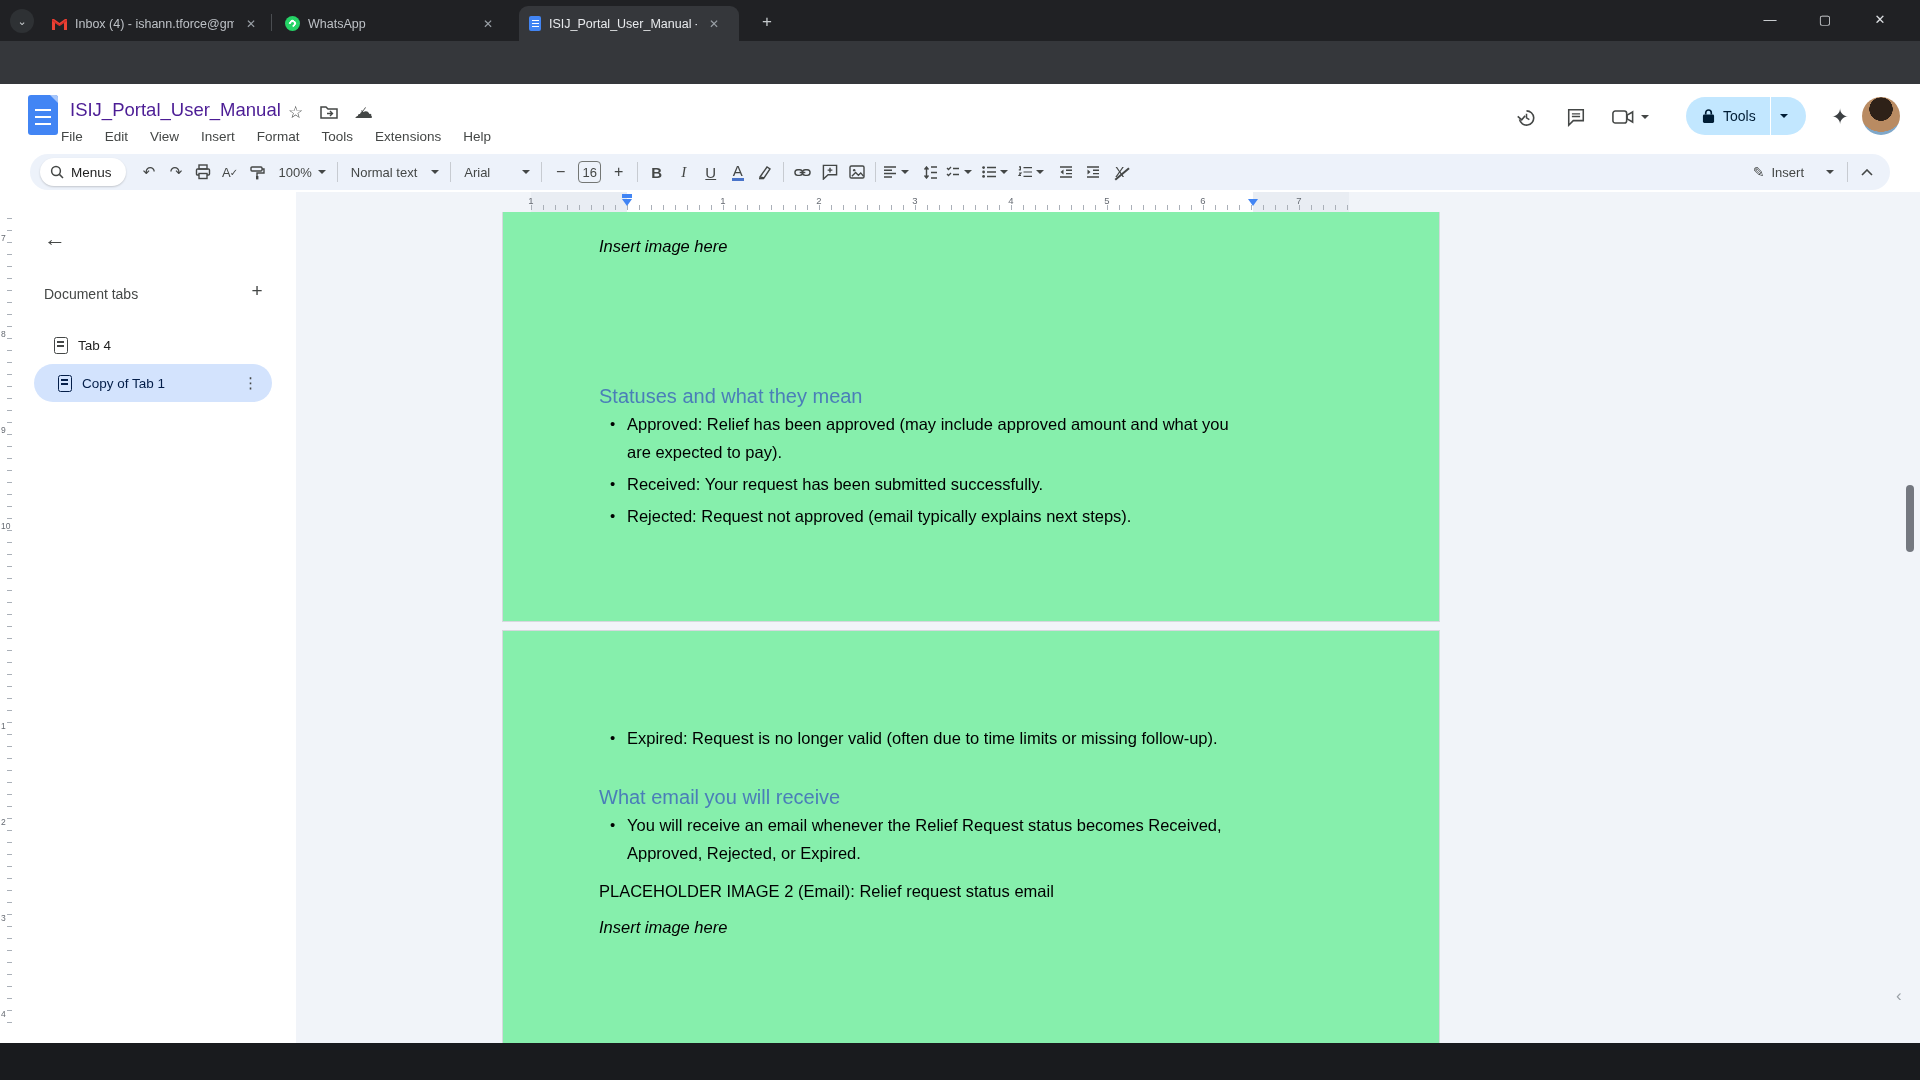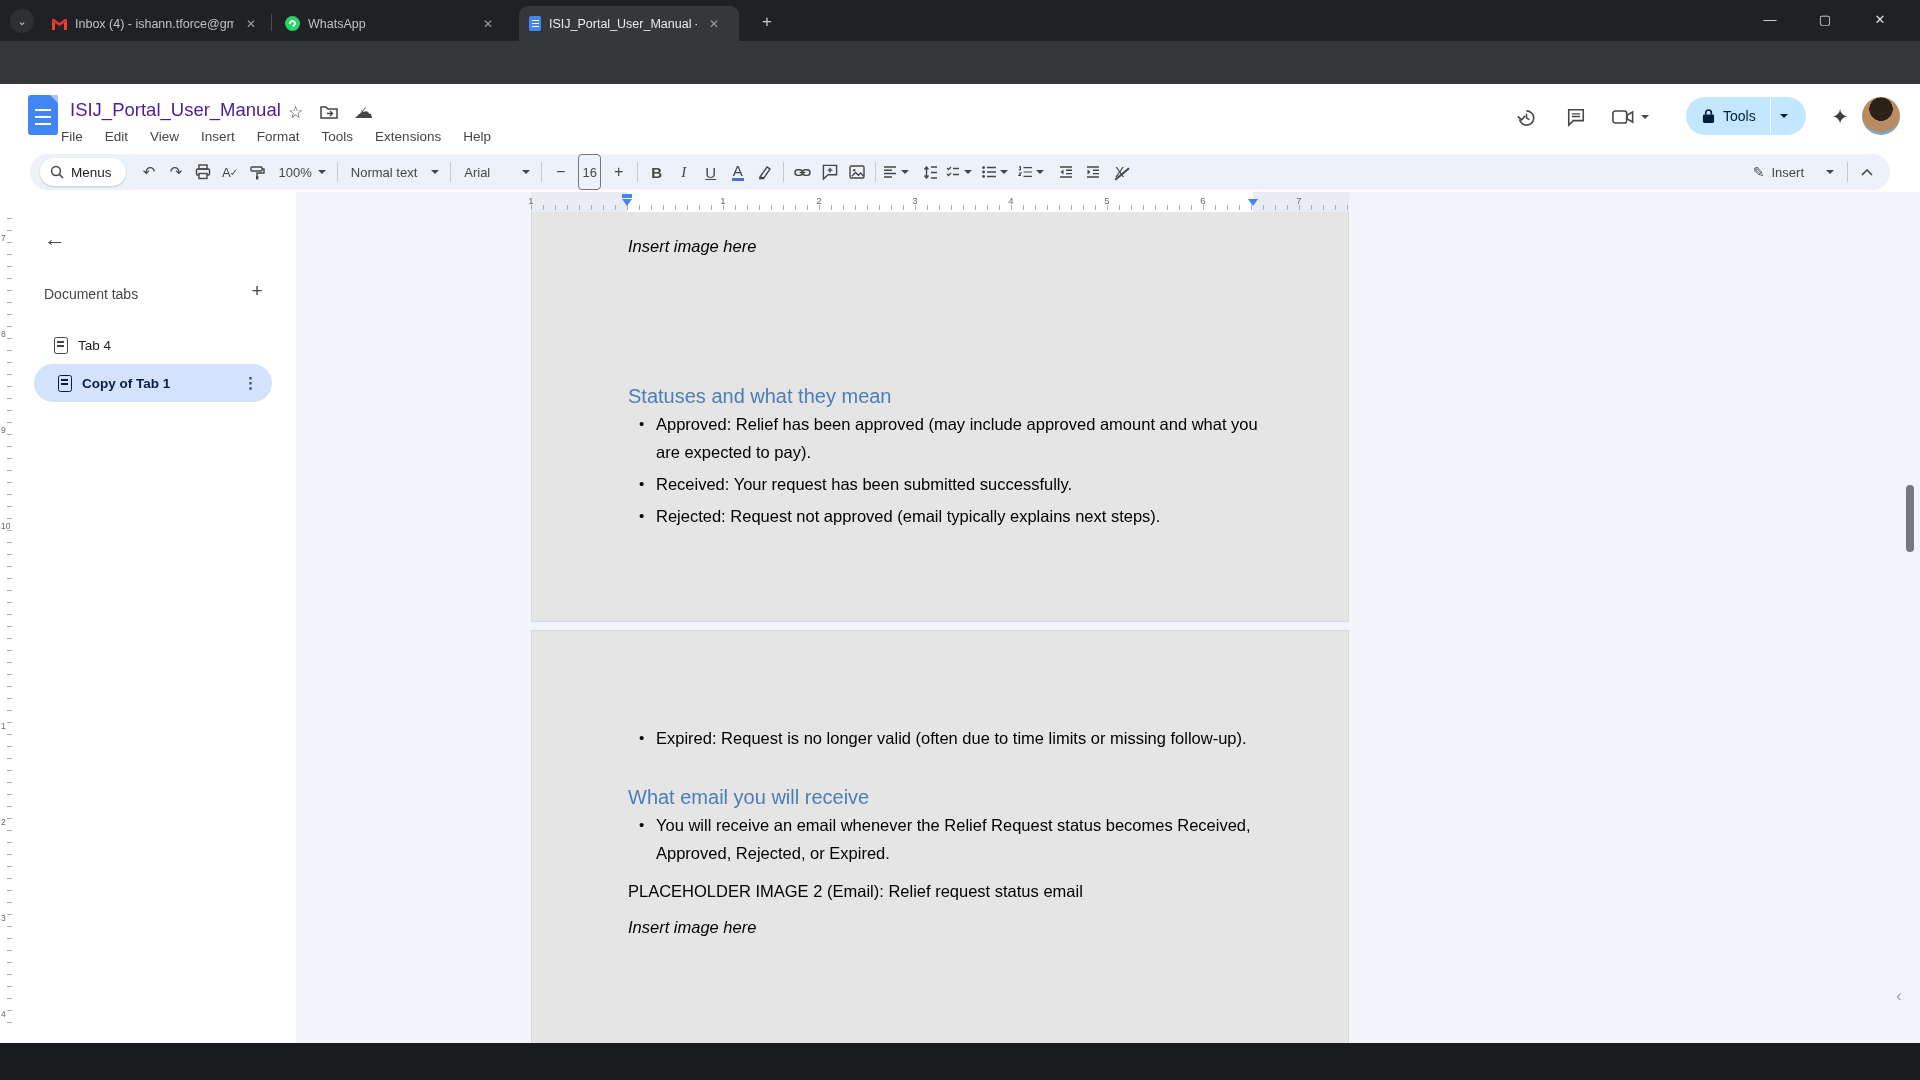--- a/index.html
+++ b/index.html
@@ -32,43 +32,43 @@
   .hright{position:absolute;top:13px;width:40px;height:40px;display:flex;align-items:center;justify-content:center;color:#444746}
   #sharebtn{position:absolute;left:1686px;top:13px;width:120px;height:38px;border-radius:19px;background:#c2e7ff;display:flex;align-items:center;color:#001d35;font-size:14px;font-weight:500}
   #avatar{position:absolute;left:1862px;top:13px;width:38px;height:38px;border-radius:50%;background:radial-gradient(circle at 50% 32%,#2e2118 0 36%,#b98b62 37% 70%,#7fa7c9 71%)}
   
   #toolbar{position:absolute;left:30px;top:154px;width:1860px;height:36px;border-radius:18px;background:#edf2fa;display:flex;align-items:center;padding:0 10px;color:#444746}
   .ib{width:27px;height:27px;border-radius:5px;display:flex;align-items:center;justify-content:center;font-size:15px;flex:none;color:#444746}
   .tsep{width:1px;height:20px;background:#c7cbd1;margin:0 5px;flex:none}
   .ddt{font-size:13px;padding:0 4px 0 8px}
   .car{width:0;height:0;border-left:4px solid transparent;border-right:4px solid transparent;border-top:4.5px solid #444746;margin:0 6px 0 2px}
   #menuspill{height:28px;border-radius:14px;background:#fff;box-shadow:0 1px 2px rgba(0,0,0,.18);display:flex;align-items:center;gap:7px;padding:0 14px 0 10px;font-size:13.5px;color:#1f1f1f;margin-right:10px}
-  #fsize{width:23px;height:36px;border:1px solid #747775;border-radius:4px;display:flex;align-items:center;justify-content:center;font-size:13px;margin:0 4px}
+  #fsize{width:23px;height:22px;border:1px solid #747775;border-radius:4px;display:flex;align-items:center;justify-content:center;font-size:13px;margin:0 4px}
   .uA{font-weight:500;font-size:15px;line-height:14px;border-bottom:3px solid #4a74c9;padding:0 1px}
   .strike{position:relative}
   .strike::after{content:"";position:absolute;left:-2px;top:54%;width:18px;height:1.6px;background:#444746;transform:rotate(-40deg)}
   
   #canvas{position:absolute;left:296px;top:192px;width:1624px;height:851px;background:#f1f4f9}
   #rulerH{position:absolute;left:296px;top:192px;width:1608px;height:20px}
   .rz{position:absolute;top:0;height:20px}
   .rnum{position:absolute;top:3px;font-size:9.5px;color:#656a72;transform:translateX(-50%)}
   #rticks{position:absolute;left:235px;bottom:2px;width:818px;height:5px;background:repeating-linear-gradient(90deg,#aab0b8 0 1px,transparent 1px 12px)}
   .tri{position:absolute;width:0;height:0;border-left:5px solid transparent;border-right:5px solid transparent;border-top:7px solid #4285f4}
   #rulerV{position:absolute;left:0;top:192px;width:14px;height:851px;background:#fff}
   #vticks{position:absolute;right:2px;top:26px;width:5px;height:810px;background:repeating-linear-gradient(180deg,#aab0b8 0 1px,transparent 1px 12px)}
   .vnum{position:absolute;left:1px;font-size:8.5px;color:#656a72;transform:translateY(-50%)}
   
   #sidebar{position:absolute;left:14px;top:192px;width:282px;height:851px;background:#fff}
   #dtabhdr{position:absolute;left:30px;top:94px;font-size:14px;color:#444746}
   .srow{position:absolute;display:flex;align-items:center;gap:10px;font-size:13.5px;color:#444746}
-  #srow-sel{position:absolute;left:20px;top:172px;width:238px;height:38px;border-radius:19px;background:#d3e3fd;display:flex;align-items:center;gap:10px;padding:0 14px 0 24px;color:#041e49;font-weight:700;font-size:13.5px}
+  #srow-sel{position:absolute;left:20px;top:172px;width:238px;height:38px;border-radius:19px;background:#d3e3fd;display:flex;align-items:center;gap:10px;padding:0 14px 0 24px;color:#041e49;font-weight:400;font-size:13.5px}
   .tabdoc{width:14px;height:17px;border:1.6px solid currentColor;border-radius:2.5px;position:relative;flex:none}
   .tabdoc::before{content:"";position:absolute;left:2px;top:3.5px;width:7px;height:1.6px;background:currentColor;box-shadow:0 4px 0 currentColor}
   
-  .page{position:absolute;left:531px;width:818px;background:#e5e5e5}
+  .page{position:absolute;left:502px;width:938px;background:#86efac}
   #page1{top:212px;height:410px;border:1px solid #d5d9de;border-top:none}
   #page2{top:630px;height:413px;border:1px solid #d5d9de;border-bottom:none}
   .doctext{position:absolute;left:96px;font-size:16.5px;line-height:28px;color:#000}
   .dochead{position:absolute;left:96px;font-size:20px;line-height:26px;color:#4a7eb8}
   .caption{font-style:italic}
   ul.blt{list-style:none;width:638px}
   ul.blt li{position:relative;padding-left:28px;margin-bottom:4px}
   ul.blt li::before{content:"•";position:absolute;left:11px;font-size:15px}
   
   #vscroll{position:absolute;left:1906px;top:485px;width:8px;height:67px;border-radius:4px;background:#747880}

